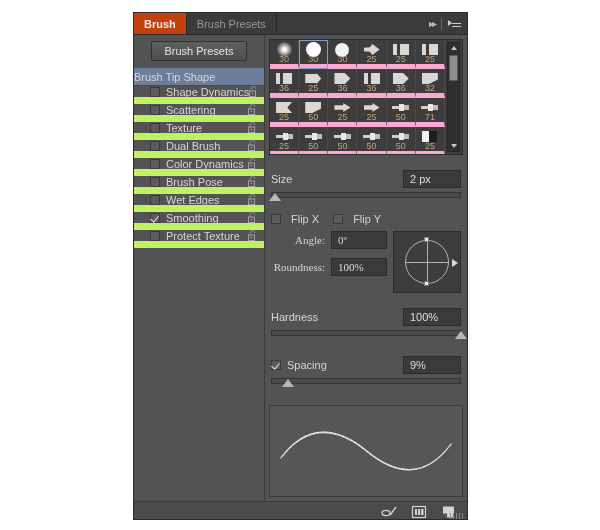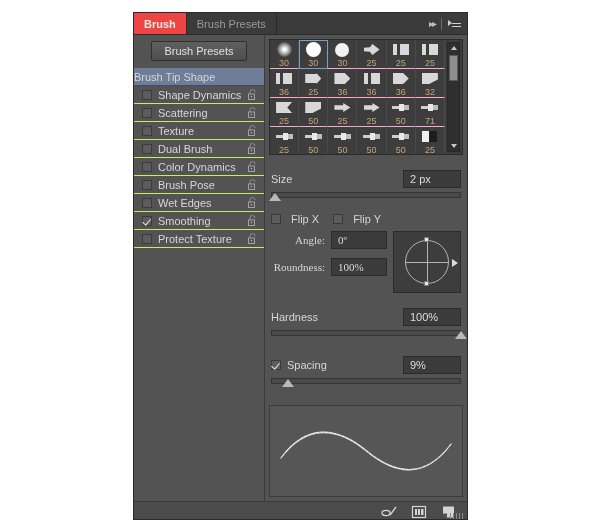--- a/index.html
+++ b/index.html
@@ -39,21 +39,21 @@
     padding: 0 10px;
     display: flex;
     align-items: center;
     font-size: 11px;
     color: #9a9a9a;
     background: #3b3b3b;
     border-right: 1px solid #2b2b2b;
     white-space: nowrap;
   }
   .tab.active {
-    background: #ef4444;
+    background: #c2410c;
     color: #e8e8e8;
     font-weight: bold;
   }
   .tabbar-spacer { flex: 1; background: #3b3b3b; }
   .tabbar-right {
     display: flex;
     align-items: center;
     padding-right: 6px;
     gap: 6px;
   }
@@ -124,22 +124,22 @@
     padding: 3px 12px;
     cursor: pointer;
   }
 
   
   .opt-list { }
   .opt-row {
     height: 18px;
     display: flex;
     align-items: center;
-    border-bottom: 1px solid #bef264;
-    padding-left: 8px;
+    border-bottom: 7px solid #bef264;
+    padding-left: 16px;
     box-sizing: border-box;
     position: relative;
   }
   .opt-row.header {
     background: #6e7d99;
     color: #ffffff;
     justify-content: center;
     padding-left: 0;
     border-bottom: 1px solid #3f4c63;
   }
@@ -189,21 +189,21 @@
   }
   .grid-cells {
     display: grid;
     grid-template-columns: repeat(6, 1fr);
     width: 175px;
   }
   .cell {
     height: 29px;
     position: relative;
     border-right: 1px solid #4a4a4a;
-    border-bottom: 1px solid #f9a8d4;
+    border-bottom: 5px solid #f9a8d4;
     box-sizing: border-box;
   }
   .cell.sel { outline: 1px solid #7ba0d0; outline-offset: -1px; }
   .cell .thumb {
     position: absolute;
     left: 0; right: 0; top: 1px;
     height: 17px;
     display: flex;
     align-items: center;
     justify-content: center;

